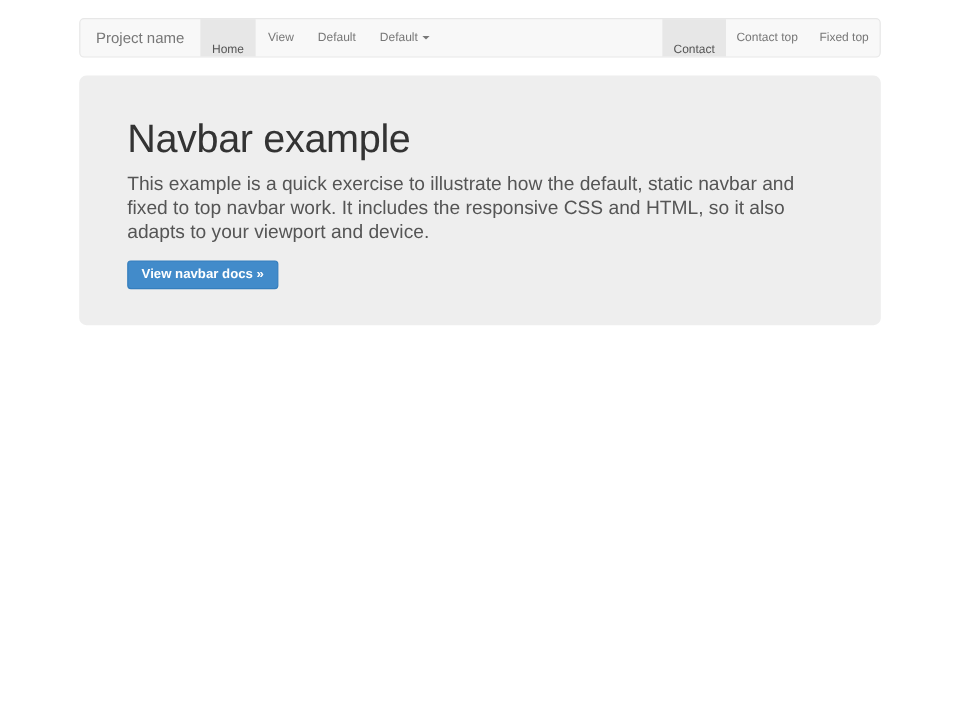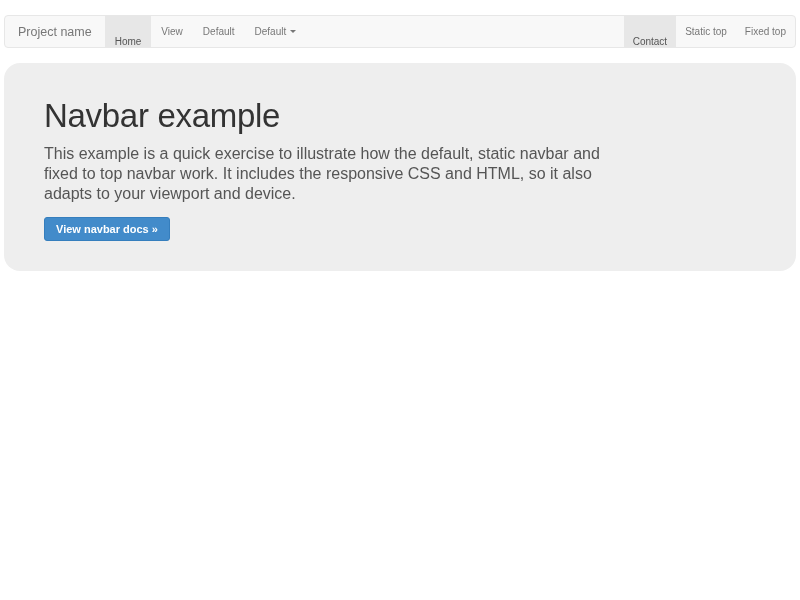--- a/index.html
+++ b/index.html
@@ -8,21 +8,21 @@
     --jumbotron-bg:#eeeeee; --heading-text:#333333; --body-text:#555555;
     --button-bg:#428bca; --button-border:#357ebd; --button-text:#ffffff;
   }
   *{box-sizing:border-box;}
   html,body{margin:0;padding:0;}
   body{
     width:800px;height:600px;background:var(--page-bg);
     font-family:"Liberation Sans","DejaVu Sans",sans-serif;
     padding-top:15px;
   }
-  .container{width:792px;margin:0 auto;}
+  .container{width:668px;margin:0 auto;}
   
   .navbar{
     display:flex;align-items:stretch;height:33px;
     background:var(--navbar-bg);
     border:1px solid var(--navbar-border);
     border-radius:4px;
   }
   .navbar-brand{
     display:flex;align-items:center;padding:0 13px;
     font-size:12.5px;color:var(--link-text);text-decoration:none;white-space:nowrap;
@@ -36,21 +36,21 @@
   .nav-right{margin-left:auto;}
   .nav-right li{padding:0 9px;}
   .nav-right li.active{border-radius:0;}
   .caret{
     display:inline-block;margin-left:4px;width:0;height:0;
     border-left:3.5px solid transparent;border-right:3.5px solid transparent;
     border-top:3.5px solid currentColor;
   }
   
   .jumbotron{
-    margin-top:15px;background:var(--jumbotron-bg);border-radius:16px;
+    margin-top:15px;background:var(--jumbotron-bg);border-radius:6px;
     padding:30px 44px 30px 40px;
   }
   .jumbotron h1{
     margin:4px 0 10px 0;font-size:33px;line-height:37px;
     font-weight:500;color:var(--heading-text);letter-spacing:-0.3px;
   }
   .jumbotron p{
     margin:0 0 13px 0;font-size:16px;line-height:20px;
     color:var(--body-text);max-width:578px;
   }
@@ -84,21 +84,21 @@
         <span>Default</span>
         <span class="caret"></span>
       </li>
     </ul>
 
     <ul class="nav nav-right">
       <li class="active">
         <span>Contact</span>
       </li>
       <li>
-        <span>Static top</span>
+        <span>Contact top</span>
       </li>
       <li>
         <span>Fixed top</span>
       </li>
     </ul>
   </nav>
 
   <div class="jumbotron">
     <h1>Navbar example</h1>
     <p>This example is a quick exercise to illustrate how the default, static navbar and fixed to top navbar work. It includes the responsive CSS and HTML, so it also adapts to your viewport and device.</p>

